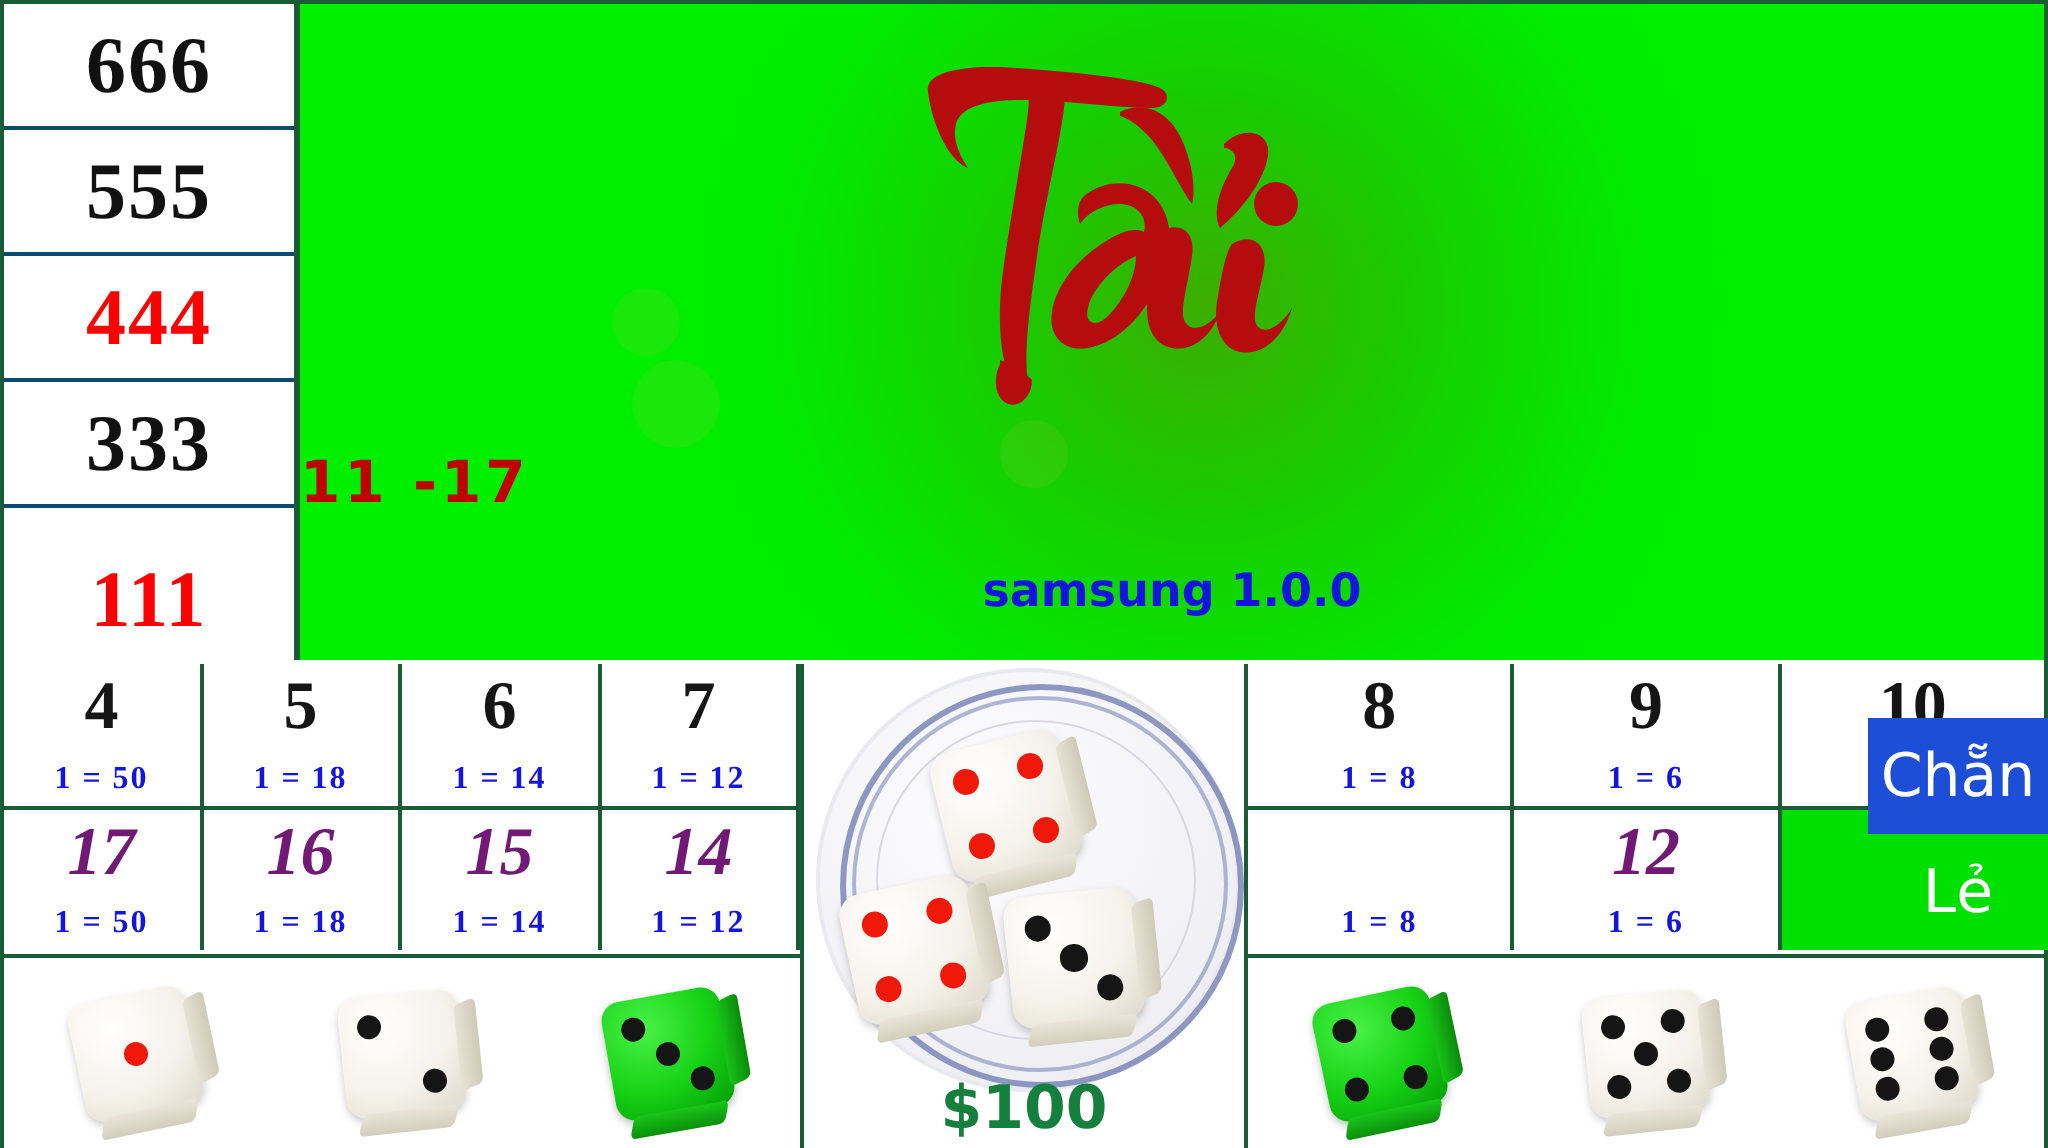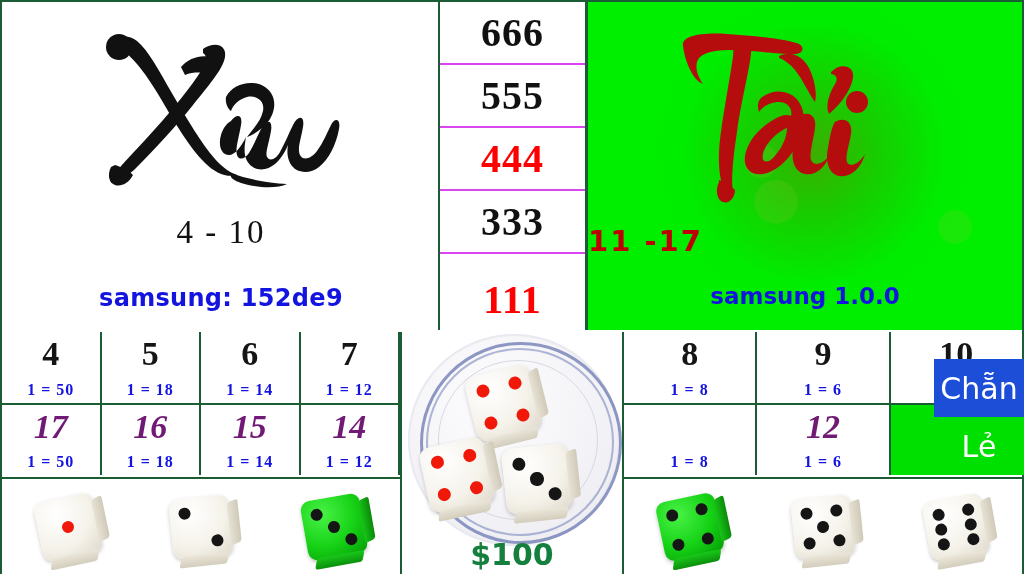--- a/index.html
+++ b/index.html
@@ -21,21 +21,21 @@
              letter-spacing:2px;}
   .xiu-device{position:absolute;left:0;top:282px;width:438px;text-align:center;
               font-family:"DejaVu Sans",sans-serif;font-weight:bold;font-size:24px;
               color:#1414e0;letter-spacing:.3px;}
 
   
   .triples{position:relative;width:148px;height:328px;box-sizing:border-box;
            border-right:3px solid #1a5c34;display:flex;flex-direction:column;
            background:#fff;}
   .triple-cell{flex:1;display:flex;align-items:center;justify-content:center;
-               box-sizing:border-box;border-bottom:2px solid #d946ef;
+               box-sizing:border-box;border-bottom:2px solid #0c4a6e;
                font-family:"Liberation Serif",serif;font-weight:bold;
                font-size:40px;color:#111;letter-spacing:1px;background:#fff;}
   .triple-cell:last-child{border-bottom:none;margin-top:15px;}
   .triple-cell.red{color:#f00;}
 
   
   .tai-panel{position:relative;flex:1;height:328px;overflow:hidden;
      background:#00ef00;
      background-image:radial-gradient(circle at 52% 46%, rgba(110,120,0,.55) 0%, rgba(60,150,0,.38) 22%, rgba(0,215,0,.10) 46%, rgba(0,255,0,0) 66%);}
   .tai-bubble{position:absolute;border-radius:50%;background:rgba(190,190,60,.13);}
@@ -120,60 +120,20 @@
            transform:skewX(-20deg);}
   .die.green .die-bot{background:linear-gradient(180deg,#19c719,#0b8f0b);}
 </style>
 </head>
 <body>
 
 <div id="app">
 
   <div class="top-row">
 
-    <div class="xiu-panel">
-      <div class="xiu-art">
-        <svg width="280" height="180" viewBox="0 0 280 180">
-          <g fill="#111">
-            <path d="M30 26 C24 14 44 6 56 16 C68 26 78 46 92 70 C106 94 120 118 134 134
-                     C142 143 150 148 156 150 C146 153 134 148 124 138
-                     C108 122 94 98 80 74 C66 50 52 32 42 26 Z"></path>
-            <circle cx="38" cy="22" r="13"></circle>
-            <path d="M122 24 C134 16 146 20 144 32 C142 44 128 60 112 80
-                     C96 100 74 124 56 142 C48 150 40 156 34 158
-                     C30 159 28 156 31 152 C40 140 58 122 74 104
-                     C92 84 110 62 120 46 C126 36 126 30 122 28 Z"></path>
-            <path d="M100 42 C108 32 124 28 134 34 C142 39 140 48 132 48
-                     C124 48 112 46 104 50 Z"></path>
-            <path d="M30 142 C26 150 28 158 34 160 C40 162 48 158 52 150
-                     C48 146 40 142 34 140 Z"></path>
-            <path d="M145 72 C152 58 172 54 184 62 C196 70 196 86 186 98
-                     C180 105 172 110 166 112 C172 104 180 96 182 86
-                     C184 76 176 70 166 72 C158 74 152 80 150 86
-                     C147 84 144 78 145 72 Z"></path>
-            <path d="M150 96 C156 88 162 90 160 100 C158 112 154 124 156 130
-                     C158 136 164 134 168 128 C172 122 176 112 180 104
-                     C185 94 192 94 190 106 C188 118 184 128 186 132
-                     C189 137 195 134 199 127 C204 118 208 108 212 100
-                     C217 90 224 90 222 102 C220 114 216 124 219 130
-                     C222 136 230 134 236 126 C242 118 246 108 250 100
-                     C254 92 260 94 258 104 C255 120 248 134 238 142
-                     C228 150 214 148 209 138 C206 132 206 126 207 120
-                     C202 132 194 142 184 144 C174 146 166 140 164 130
-                     C163 124 164 118 165 112
-                     C160 122 154 130 148 130 C140 130 137 120 140 110
-                     C142 103 146 98 150 96 Z"></path>
-            <path d="M150 148 C166 154 186 158 206 159 C196 164 176 163 160 158
-                     C152 155 148 152 150 148 Z"></path>
-          </g>
-        </svg>
-      </div>
-      <div class="xiu-range">4 - 10</div>
-      <div class="xiu-device">samsung: 152de9</div>
-    </div>
 
     <div class="triples" id="triples-col">
         <div class="triple-cell">666</div>
         <div class="triple-cell">555</div>
         <div class="triple-cell red">444</div>
         <div class="triple-cell">333</div>
         <div class="triple-cell red">111</div>
       </div>
 
     <div class="tai-panel">

